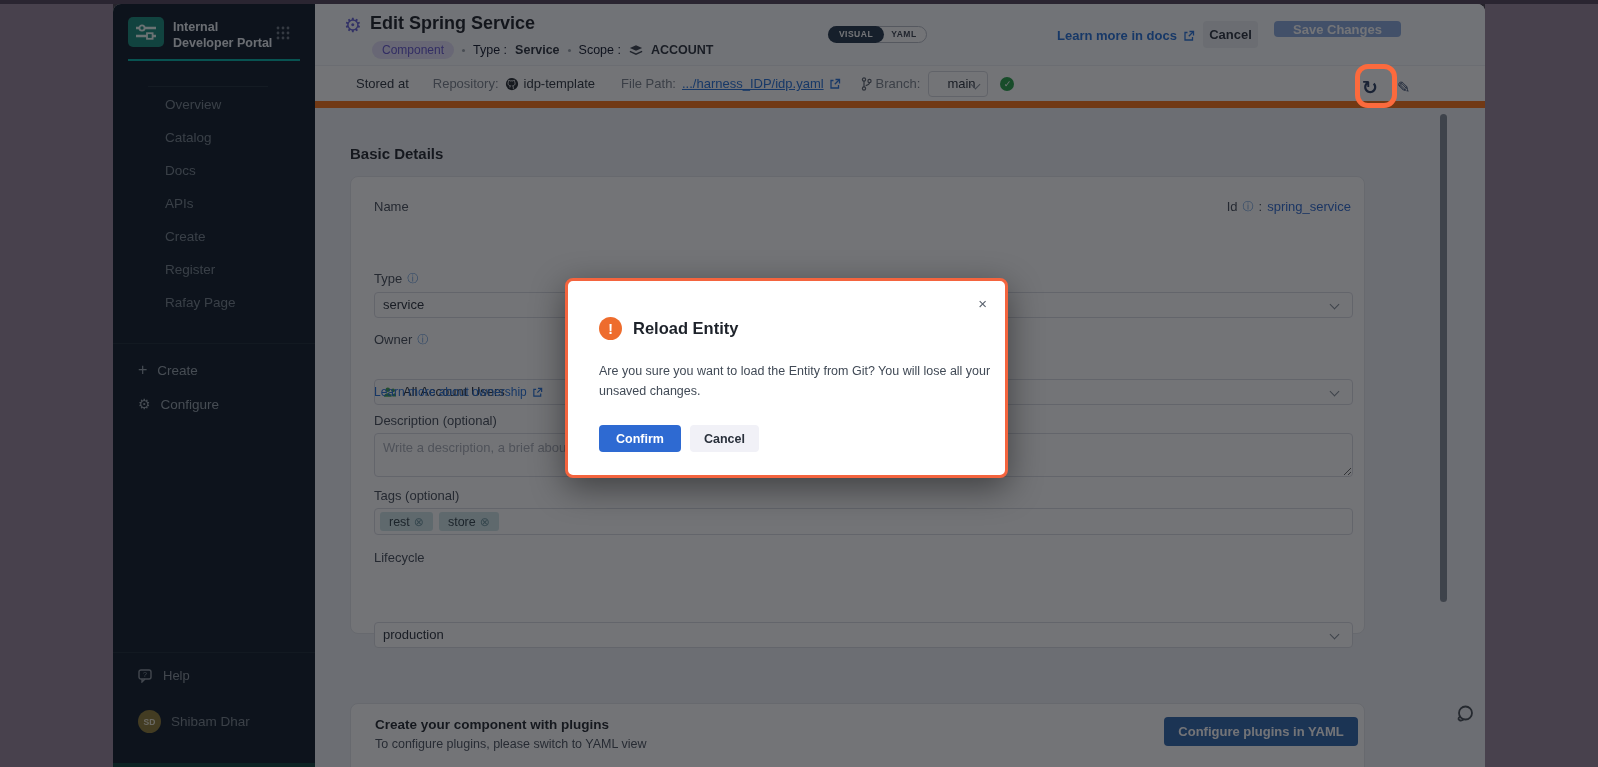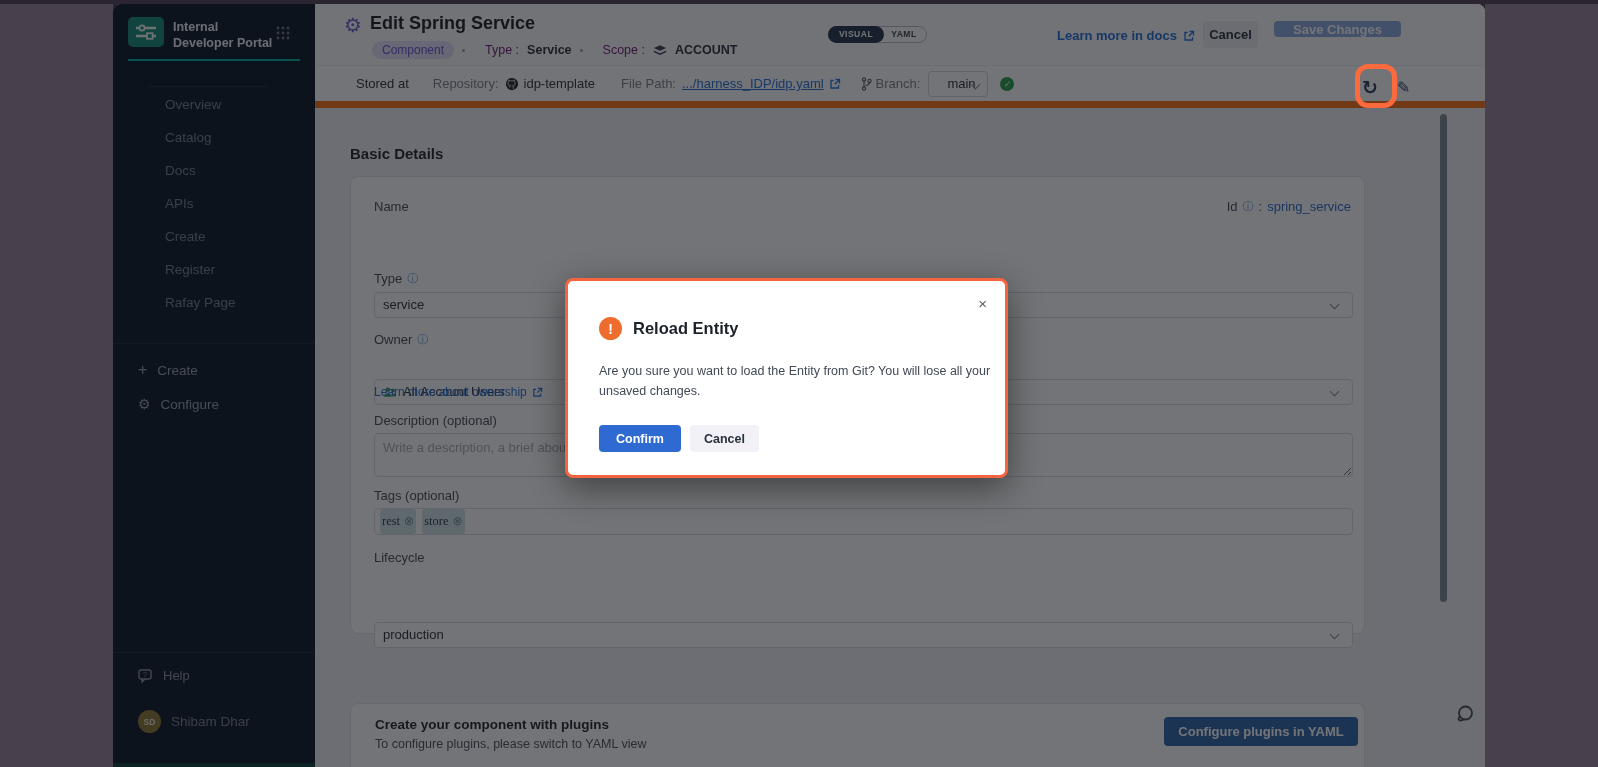--- a/index.html
+++ b/index.html
@@ -37,21 +37,21 @@
   .user-name { color:#79838d; font-size:13.5px; }
 
   
   #main { position:absolute; left:202px; top:0; right:0; bottom:0; background:#eff1f5; }
   #header { left:0; top:0; right:0; height:61px; background:#fbfcfe; }
   .page-gear { left:29px; top:9px; font-size:20px; color:#6562d6; }
   .page-title { left:55px; top:9px; font-size:18px; font-weight:bold; color:#1b1f27; }
   .meta-row { left:57px; top:37px; display:flex; align-items:center; gap:8px; }
   .entity-badge { background:#e4e0f9; color:#6456cf; font-size:12px; padding:2px 10px; border-radius:9px; }
   .meta-dot { width:3px; height:3px; border-radius:50%; background:#9aa2ac; }
-  .meta-label { font-size:12.5px; color:#701a75;margin-left:12px; }
+  .meta-label { font-size:12.5px; color:#0f172a; }
   .meta-value { font-size:12.5px; color:#2a313c; font-weight:bold; }
   .toggle { left:513px; top:22px; width:99px; height:17px; border:1px solid #b8bdc7; border-radius:9px; background:#fff; }
   .toggle-visual { position:absolute; left:-1px; top:-1px; width:56px; height:17px; background:#22364b; border-radius:9px;
                    color:#fff; font-size:8.5px; font-weight:bold; letter-spacing:.5px; text-align:center; line-height:17px; }
   .toggle-yaml { position:absolute; right:0; top:0; width:44px; height:15px; color:#3c4350; font-size:8.5px;
                  font-weight:bold; letter-spacing:.5px; text-align:center; line-height:15px; }
   .docs-link { left:742px; top:24px; display:flex; align-items:center; gap:6px; color:#2571d9; font-size:13px; font-weight:bold; cursor:pointer; }
   .btn { border-radius:4px; font-size:13px; font-weight:bold; display:flex; align-items:center; justify-content:center; cursor:pointer; }
   .btn-cancel-hdr { left:888px; top:17px; width:55px; height:27px; background:#eceef3; color:#2a313c; }
   .btn-save { left:959px; top:17px; width:127px; height:16px; background:#8aa9de; color:#fff; }
@@ -81,22 +81,22 @@
   .chev { position:absolute; right:14px; top:8px; width:7px; height:7px;
           border-right:1.5px solid #828a95; border-bottom:1.5px solid #828a95; transform:rotate(45deg); }
   .id-row { right:13px; top:22px; display:flex; align-items:center; gap:5px; }
   .id-link { font-size:13px; color:#2f6bd0; cursor:pointer; }
   .own-link { font-size:12px; color:#2571d9; display:flex; align-items:center; gap:5px; cursor:pointer; }
   textarea.f-area { border:1px solid #dadce2; border-radius:4px; width:979px; height:44px; font-size:13px;
                     padding:6px 8px; color:#2a313c; font-family:inherit; resize:both; }
   textarea.f-area::placeholder { color:#a9aeb8; }
   .tags-box { border:1px solid #dadce2; border-radius:4px; width:979px; height:27px; background:#fff;
               display:flex; align-items:center; gap:6px; padding:0 5px; }
-  .chip { background:#cfe5e8; color:#31424a; font-size:12.5px; border-radius:3px; height:25px;
-          display:flex; align-items:center; gap:4px; padding:0 2px;font-family:Liberation Serif, serif; }
+  .chip { background:#cfe5e8; color:#31424a; font-size:12.5px; border-radius:3px; height:19px;
+          display:flex; align-items:center; gap:4px; padding:0 9px; }
   .chip-x { color:#6c939c; font-size:12px; cursor:pointer; }
 
   #plugins-card { left:35px; top:595px; width:1015px; height:72px; }
   .pl-title { left:24px; top:13px; font-size:13.5px; font-weight:bold; color:#1f242c; }
   .pl-sub { left:24px; top:33px; font-size:12.5px; color:#4a525e; }
   .btn-plugins { left:813px; top:13px; width:194px; height:29px; background:#2f66ad; color:#fff; }
 
   .scroll-thumb { left:1125px; top:6px; width:7px; height:488px; background:#828b96; border-radius:4px; }
   .corner-chat { left:1139px; top:595px; }
 

